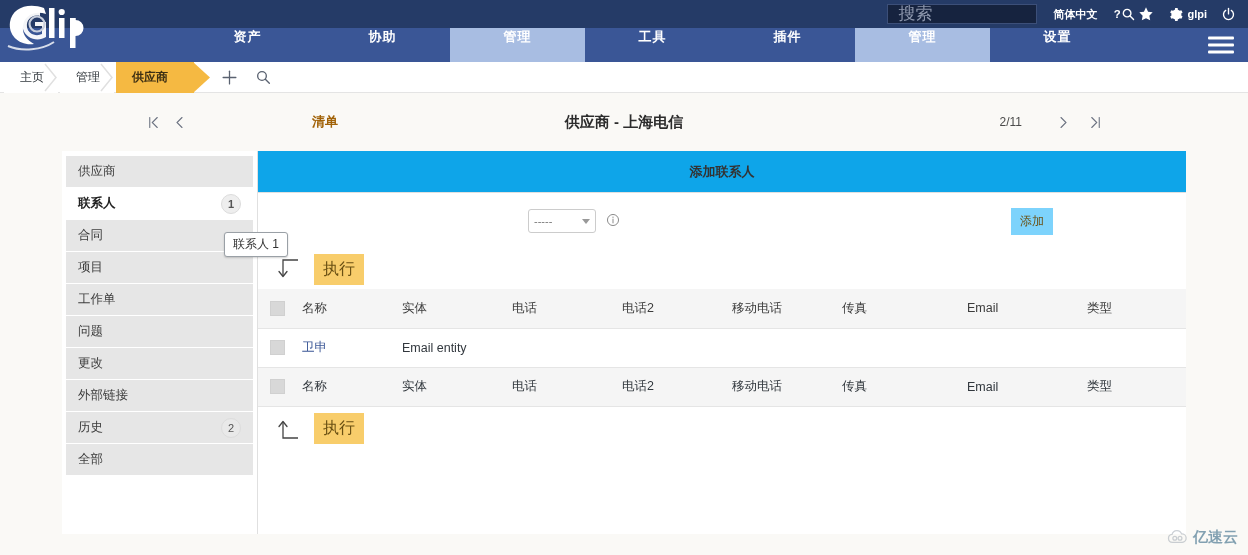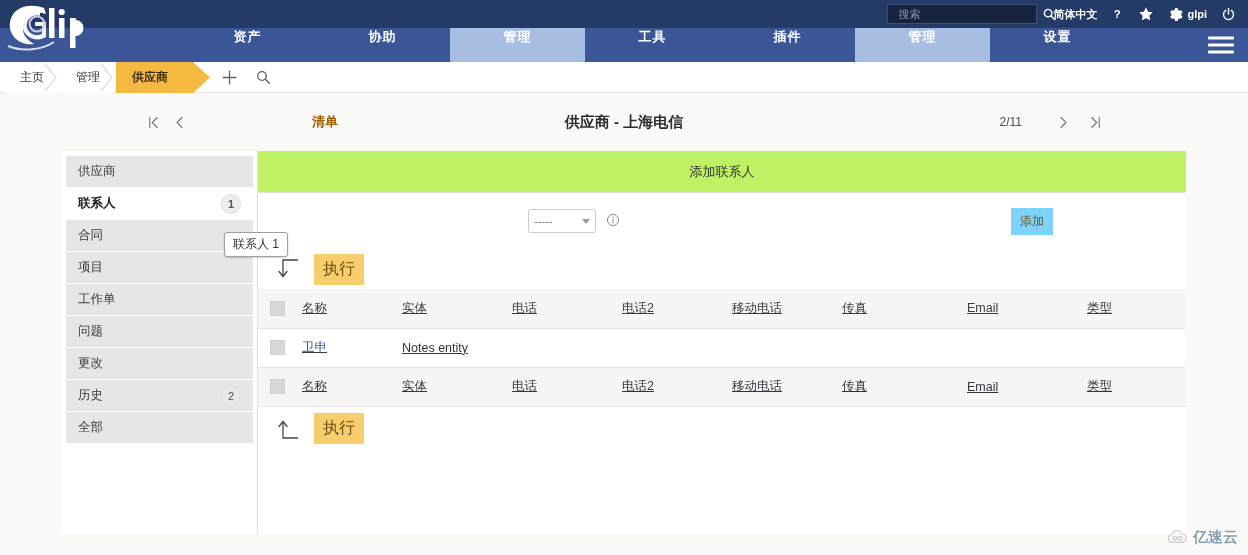--- a/index.html
+++ b/index.html
@@ -27,21 +27,21 @@
   .search-wrap {
     width: 150px; height: 20px;
     background: #16233f;
     border: 1px solid #3c4f79;
     display: flex; align-items: center;
     padding: 0 4px 0 8px;
     margin-right: 16px;
   }
   .search-input {
     flex: 1; background: transparent; border: none; outline: none;
-    color: #cfd6e4; font-size: 11px;
+    color: #cfd6e4; font-size: 17px;
     font-family: "Liberation Sans", sans-serif;
   }
   .search-input::placeholder { color: #8d97ad; }
   .search-ico { width: 14px; height: 14px; flex: 0 0 auto; }
   .topbar-item {
     color: #ffffff; font-size: 11px; font-weight: bold;
     margin-right: 14px; display: flex; align-items: center; cursor: pointer;
     white-space: nowrap;
   }
   .topbar-item svg { display: block; }
@@ -149,23 +149,23 @@
   .tooltip {
     position: absolute; left: 224px; top: 232px;
     background: #ffffff; border: 1px solid #9aa0a6; border-radius: 3px;
     padding: 3px 8px; font-size: 12px; color: #333;
     box-shadow: 0 1px 2px rgba(0,0,0,.18); z-index: 20; white-space: nowrap;
   }
 
   
   .main { flex: 1; background: #ffffff; }
   .panel-head {
-    height: 42px; background: #bef264; border-bottom: 1px solid #e0e0e0;
+    height: 42px; background: #0ea5e9; border-bottom: 1px solid #e0e0e0;
     display: flex; align-items: center; justify-content: center;
-    font-size: 13px; font-weight: normal; color: #333;
+    font-size: 13px; font-weight: bold; color: #333;
   }
   .add-row {
     height: 56px; display: flex; align-items: center; position: relative;
   }
   .select-box {
     position: absolute; left: 270px;
     width: 68px; height: 24px; background: #ffffff;
     border: 1px solid #ccc; border-radius: 3px;
     display: flex; align-items: center; justify-content: space-between;
     padding: 0 5px; font-size: 11px; color: #777; cursor: pointer;
@@ -188,21 +188,21 @@
   .btn-exec {
     background: #f8cd6b; color: #6a5013; border: none;
     padding: 5px 9px; font-size: 16px; cursor: pointer; margin-left: 8px;
     font-family: "Liberation Sans", sans-serif;
   }
 
   
   table.grid { width: 100%; border-collapse: collapse; }
   table.grid th, table.grid td {
     text-align: left; font-size: 12.5px; padding: 0; height: 39px;
-    vertical-align: middle; font-weight: normal; text-decoration: underline;
+    vertical-align: middle; font-weight: normal;
   }
   table.grid thead tr, table.grid tr.footrow { background: #f5f5f5; }
   table.grid thead th { color: #3c3c3c; border-bottom: 1px solid #e5e5e5; }
   table.grid tr.footrow td { border-top: 1px solid #e5e5e5; border-bottom: 1px solid #e5e5e5; }
   table.grid tbody tr.datarow { background: #ffffff; border-bottom: 1px solid #ededed; }
   .cb {
     width: 15px; height: 15px; background: #d8d8d8;
     display: inline-block; vertical-align: middle;
     border: 1px solid #d0d0d0; cursor: pointer;
   }
@@ -394,20 +394,23 @@
       <span>项目</span>
     </div>
     <div class="side-item">
       <span>工作单</span>
     </div>
     <div class="side-item">
       <span>问题</span>
     </div>
     <div class="side-item">
       <span>更改</span>
+    </div>
+    <div class="side-item">
+      <span>外部链接</span>
     </div>
     <div class="side-item">
       <span>历史</span>
       <span class="side-badge">2</span>
     </div>
     <div class="side-item">
       <span>全部</span>
     </div>
   </div>
 
@@ -457,21 +460,21 @@
         </tr>
       </thead>
       <tbody>
         <tr class="datarow">
           <td class="col-cb">
             <span class="cb"></span>
           </td>
           <td class="col-name">
             <span class="link">卫申</span>
           </td>
-          <td class="col-ent">Notes entity</td>
+          <td class="col-ent">Email entity</td>
           <td class="col-tel"></td>
           <td class="col-tel2"></td>
           <td class="col-mob"></td>
           <td class="col-fax"></td>
           <td class="col-mail"></td>
           <td></td>
         </tr>
         <tr class="footrow">
           <td class="col-cb">
             <span class="cb"></span>

